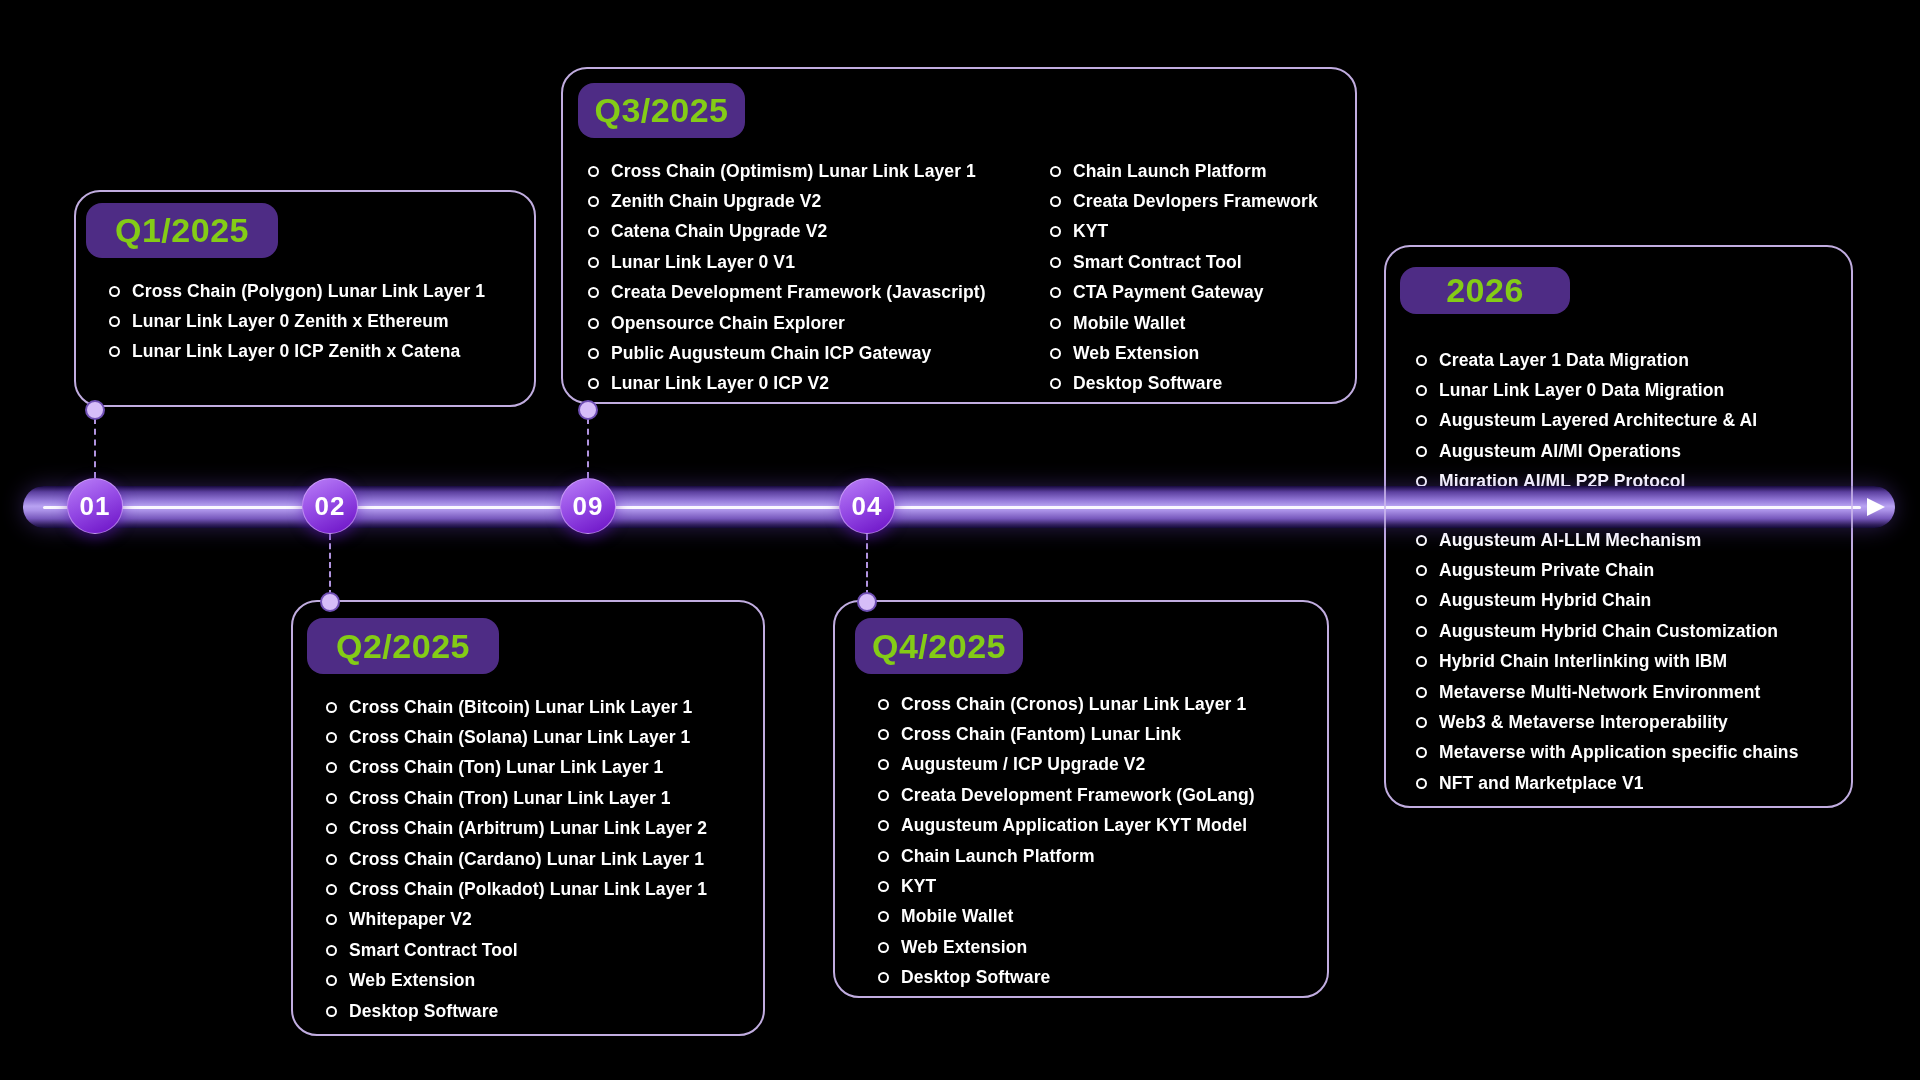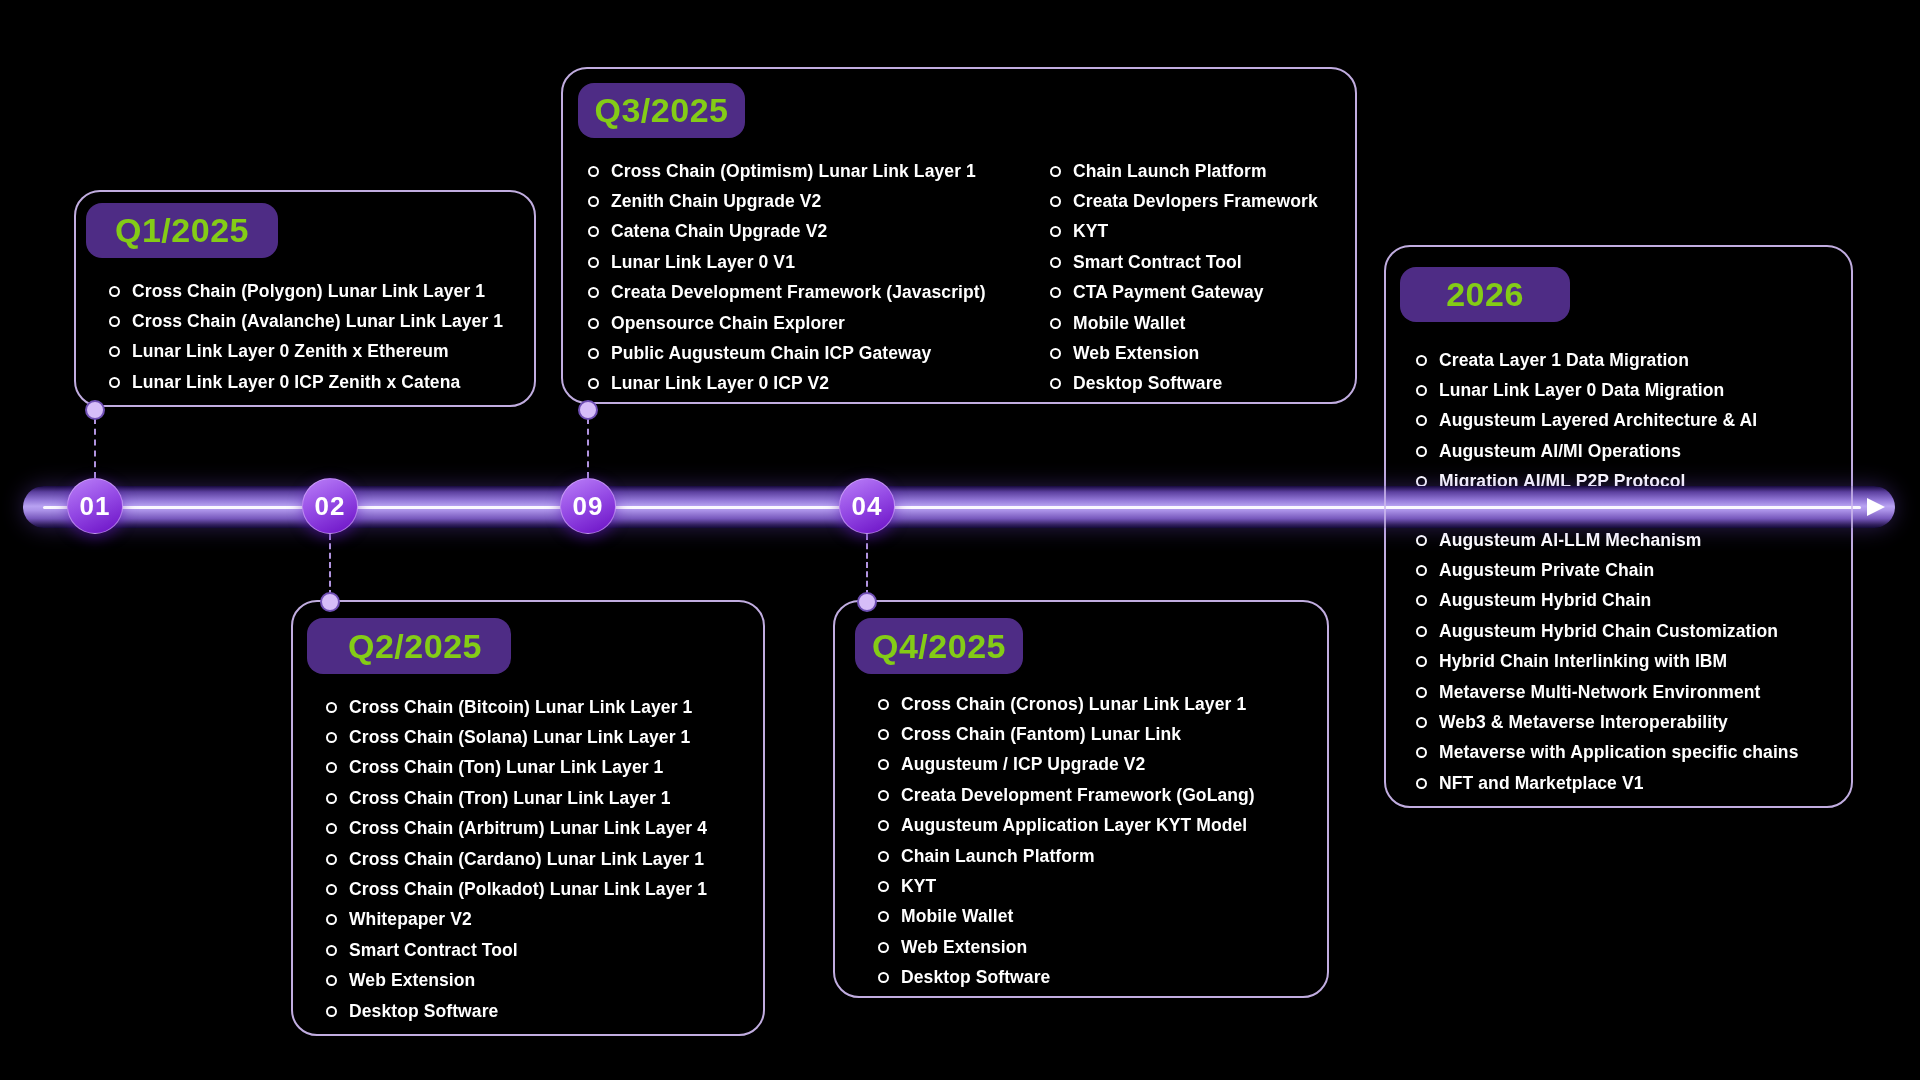--- a/index.html
+++ b/index.html
@@ -41,23 +41,23 @@
   .box-2026{left:1384px;top:245px;width:469px;height:563px;}
   
   .edge-seg{position:absolute;width:2px;top:486px;height:42px;background:rgba(205,185,238,.8);z-index:4;}
   .seg-left{left:1384px;} .seg-right{left:1851px;}
 
   
   .badge{position:absolute;display:flex;align-items:center;justify-content:center;z-index:4;
          background:#4e2c85;color:#84cc16;border-radius:16px;font-size:34px;font-weight:700;letter-spacing:.5px;}
   .badge-q1{left:86px;top:203px;width:192px;height:55px;}
   .badge-q3{left:578px;top:83px;width:167px;height:55px;}
-  .badge-q2{left:307px;top:618px;width:192px;height:56px;padding-left:12px;}
+  .badge-q2{left:307px;top:618px;width:192px;height:56px;}
   .badge-q4{left:855px;top:618px;width:168px;height:56px;}
-  .badge-2026{left:1400px;top:267px;width:170px;height:55px;}
+  .badge-2026{left:1400px;top:267px;width:170px;height:47px;}
 
   
   ul.mlist{position:absolute;list-style:none;margin:6px;padding:0;z-index:2;}
   ul.mlist li{height:30.4px;display:flex;align-items:center;white-space:nowrap;color:#fff;font-size:17.5px;font-weight:700;letter-spacing:.1px;}
   .bullet{width:7px;height:7px;border:2px solid #fff;border-radius:50%;margin-right:12px;flex:0 0 auto;box-sizing:content-box;}
   .list-q1{left:103px;top:270px;}
   .list-q3l{left:582px;top:150px;}
   .list-q3r{left:1044px;top:150px;}
   .list-q2{left:320px;top:686px;}
   .list-q4{left:872px;top:683px;}
@@ -103,24 +103,20 @@
   <div class="badge badge-q4">Q4/2025</div>
   <div class="badge badge-2026">2026</div>
 
   <ul class="mlist list-q1">
       <li>
         <span class="bullet"></span>
         <span>Cross Chain (Polygon) Lunar Link Layer 1</span>
       </li>
       <li>
         <span class="bullet"></span>
-        <span>Cross Chain (Avalanche) Lunar Link Layer 1</span>
-      </li>
-      <li>
-        <span class="bullet"></span>
         <span>Lunar Link Layer 0 Zenith x Ethereum</span>
       </li>
       <li>
         <span class="bullet"></span>
         <span>Lunar Link Layer 0 ICP Zenith x Catena</span>
       </li>
     </ul>
   <ul class="mlist list-q3l">
       <li>
         <span class="bullet"></span>
@@ -201,21 +197,21 @@
       <li>
         <span class="bullet"></span>
         <span>Cross Chain (Ton) Lunar Link Layer 1</span>
       </li>
       <li>
         <span class="bullet"></span>
         <span>Cross Chain (Tron) Lunar Link Layer 1</span>
       </li>
       <li>
         <span class="bullet"></span>
-        <span>Cross Chain (Arbitrum) Lunar Link Layer 4</span>
+        <span>Cross Chain (Arbitrum) Lunar Link Layer 2</span>
       </li>
       <li>
         <span class="bullet"></span>
         <span>Cross Chain (Cardano) Lunar Link Layer 1</span>
       </li>
       <li>
         <span class="bullet"></span>
         <span>Cross Chain (Polkadot) Lunar Link Layer 1</span>
       </li>
       <li>

